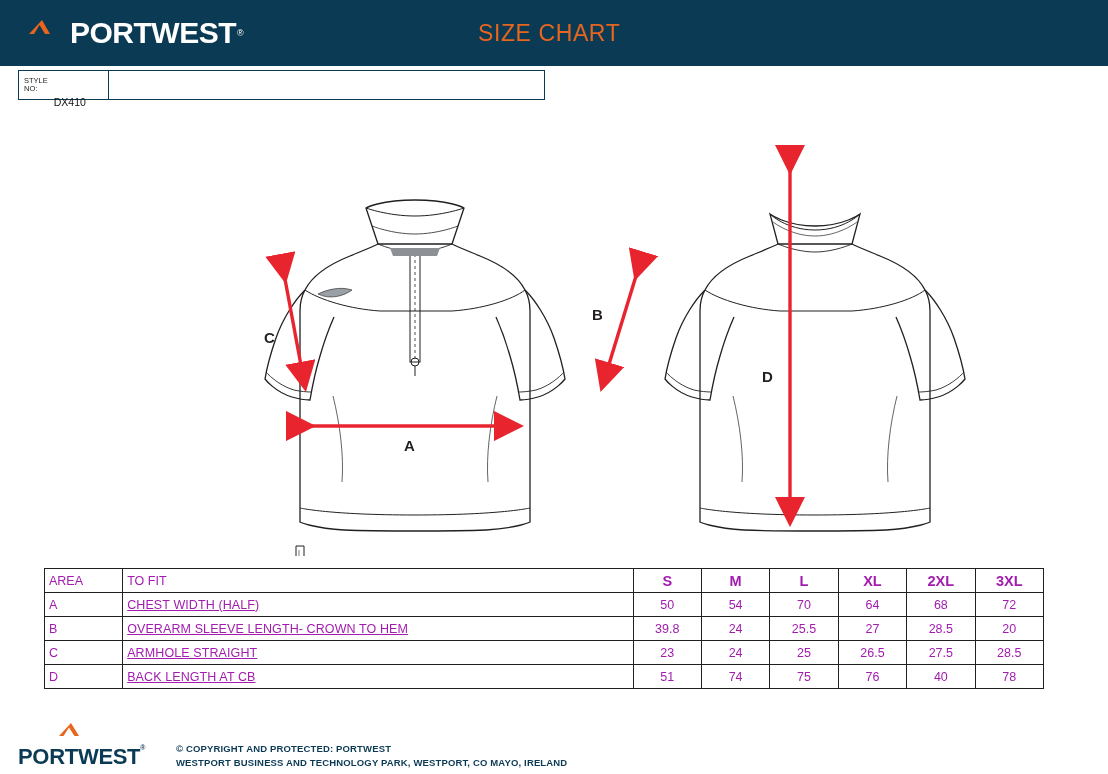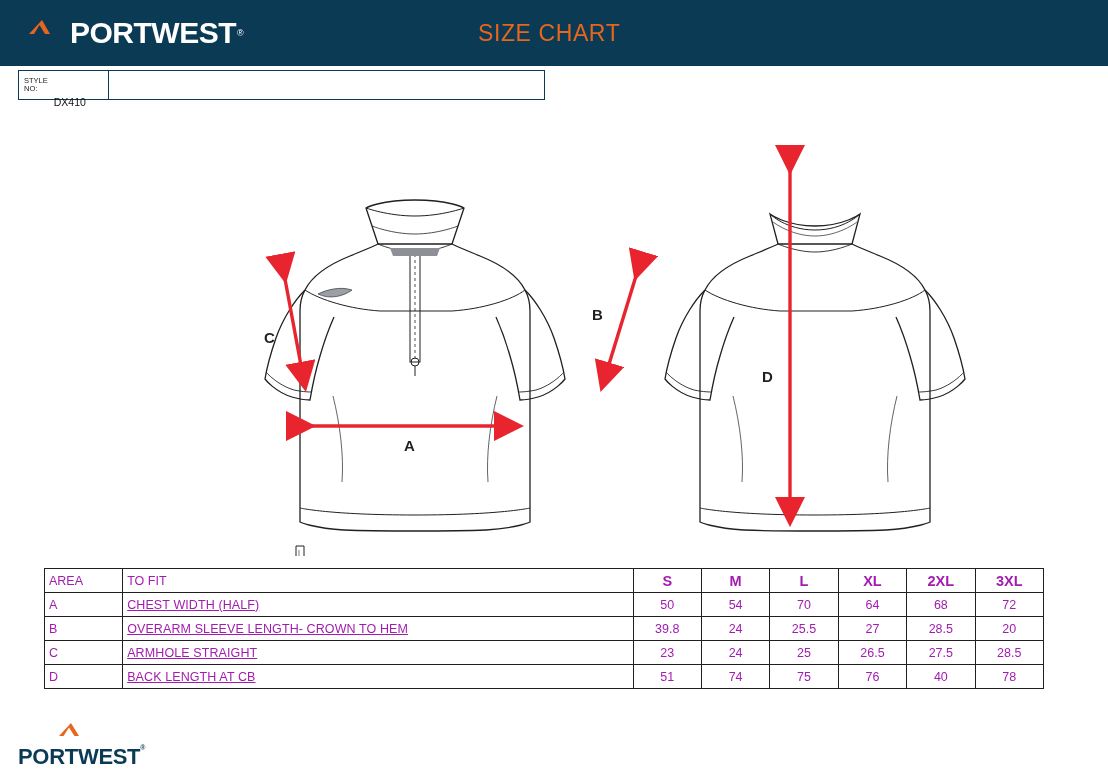--- a/index.html
+++ b/index.html
@@ -350,14 +350,18 @@
 <div class="footer">
   <div class="footer-logo">
     <svg width="34" height="22" viewBox="0 0 34 22" style="display:block;margin-left:38px;">
       <polygon points="15,1 23,14 18.5,14 13,5.5 7.5,14 3,14" fill="#e8651d"></polygon>
     </svg>
     <div>
       <span class="footer-logo-text">PORTWEST</span><span class="footer-logo-text footer-logo-reg">®</span>
     </div>
   </div>
   <div class="footer-copy">
+    <div>
+      <span>© COPYRIGHT AND PROTECTED: </span><span class="b">PORTWEST</span>
+    </div>
+    <div>WESTPORT BUSINESS AND TECHNOLOGY PARK, WESTPORT, CO MAYO, IRELAND</div>
   </div>
 </div>
 
 </body></html>

